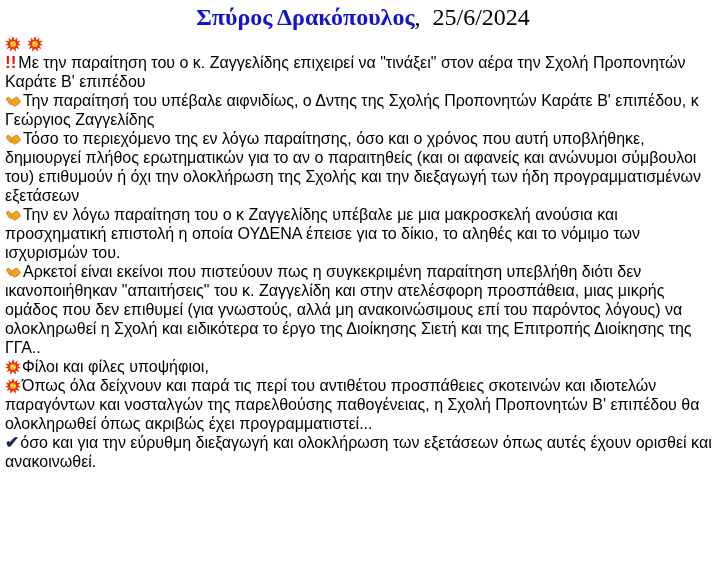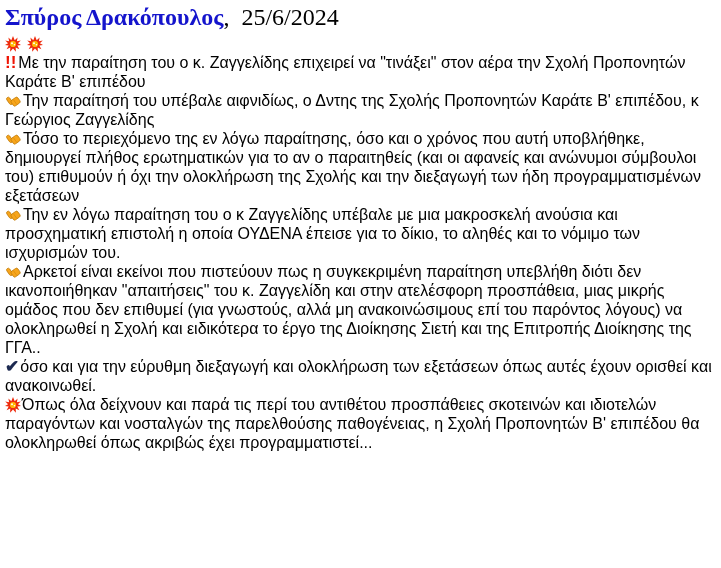--- a/index.html
+++ b/index.html
@@ -16,20 +16,21 @@
     width: 721px;
     box-sizing: border-box;
   }
   .post-header {
     margin: 3px 0 3px 5px;
     font-family: "Liberation Serif", serif;
     font-size: 24px;
     line-height: 28px;
     color: #000000;
     white-space: pre;
+    text-align: center;
   }
   .author-link {
     color: var(--author_blue, #1414cc);
     font-weight: bold;
     text-decoration: none;
     cursor: pointer;
   }
   .header-separator, .post-date {
     color: #000000;
     white-space: pre;
@@ -113,21 +114,27 @@
               <line x1="10.5" y1="9" x2="10.5" y2="16" stroke="#d98c0c" stroke-width="0.8"></line>
             </g>
           </svg></span><span>Την εν λόγω παραίτηση του ο κ Ζαγγελίδης υπέβαλε με μια μακροσκελή ανούσια και προσχηματική επιστολή η οποία ΟΥΔΕΝΑ έπεισε για το δίκιο, το αληθές και το νόμιμο των ισχυρισμών του.</span></div>
       <div class="para"><span class="icon icon-pointing-hand"><svg width="17" height="17" viewBox="0 0 20 20">
             <g transform="rotate(-35 10 10)">
               <rect x="4" y="3" width="4" height="9.5" rx="2" fill="#f7a51b" stroke="#c07a08" stroke-width="0.9"></rect>
               <rect x="6.5" y="8.5" width="9.5" height="8" rx="2" fill="#f7a51b" stroke="#c07a08" stroke-width="0.9"></rect>
               <line x1="10.5" y1="9" x2="10.5" y2="16" stroke="#d98c0c" stroke-width="0.8"></line>
             </g>
           </svg></span><span>Αρκετοί είναι εκείνοι που πιστεύουν πως η συγκεκριμένη παραίτηση υπεβλήθη διότι δεν ικανοποιήθηκαν "απαιτήσεις" του κ. Ζαγγελίδη και στην ατελέσφορη προσπάθεια, μιας μικρής ομάδος που δεν επιθυμεί (για γνωστούς, αλλά μη ανακοινώσιμους επί του παρόντος λόγους) να ολοκληρωθεί η Σχολή και ειδικότερα το έργο της Διοίκησης Σιετή και της Επιτροπής Διοίκησης της ΓΓΑ..</span></div>
-      <div class="para"><span class="icon icon-checkmark">✔</span><span>όσο και για την εύρυθμη διεξαγωγή και ολοκλήρωση των εξετάσεων όπως αυτές έχουν ορισθεί και ανακοινωθεί.</span></div>
+      <div class="para"><span class="icon icon-explosion"><svg width="16" height="16" viewBox="0 0 16 16">
+            <polygon fill="#ee2b0d" points="8,0 9.7,4.3 12.6,1.4 11.9,5.3 15.8,4.6 12.9,7.2 16,9 12.3,9.6 14.4,13.2 10.7,11.5 10.9,15.7 8,12.6 5.1,15.7 5.3,11.5 1.6,13.2 3.7,9.6 0,9 3.1,7.2 0.2,4.6 4.1,5.3 3.4,1.4 6.3,4.3"></polygon>
+            <circle cx="8" cy="8" r="3.1" fill="#ffb703"></circle>
+            <circle cx="7" cy="7.2" r="1" fill="#ffffff"></circle>
+            <circle cx="9.4" cy="8.8" r="0.8" fill="#ffffff"></circle>
+          </svg></span><span>Φίλοι και φίλες υποψήφιοι,</span></div>
       <div class="para"><span class="icon icon-explosion"><svg width="16" height="16" viewBox="0 0 16 16">
             <polygon fill="#ee2b0d" points="8,0 9.7,4.3 12.6,1.4 11.9,5.3 15.8,4.6 12.9,7.2 16,9 12.3,9.6 14.4,13.2 10.7,11.5 10.9,15.7 8,12.6 5.1,15.7 5.3,11.5 1.6,13.2 3.7,9.6 0,9 3.1,7.2 0.2,4.6 4.1,5.3 3.4,1.4 6.3,4.3"></polygon>
             <circle cx="8" cy="8" r="3.1" fill="#ffb703"></circle>
             <circle cx="7" cy="7.2" r="1" fill="#ffffff"></circle>
             <circle cx="9.4" cy="8.8" r="0.8" fill="#ffffff"></circle>
           </svg></span><span>Όπως όλα δείχνουν και παρά τις περί του αντιθέτου προσπάθειες σκοτεινών και ιδιοτελών παραγόντων και νοσταλγών της παρελθούσης παθογένειας, η Σχολή Προπονητών Β' επιπέδου θα ολοκληρωθεί όπως ακριβώς έχει προγραμματιστεί...</span></div>
+      <div class="para"><span class="icon icon-checkmark">✔</span><span>όσο και για την εύρυθμη διεξαγωγή και ολοκλήρωση των εξετάσεων όπως αυτές έχουν ορισθεί και ανακοινωθεί.</span></div>
     </div>
 </div>
 
 </body></html>

